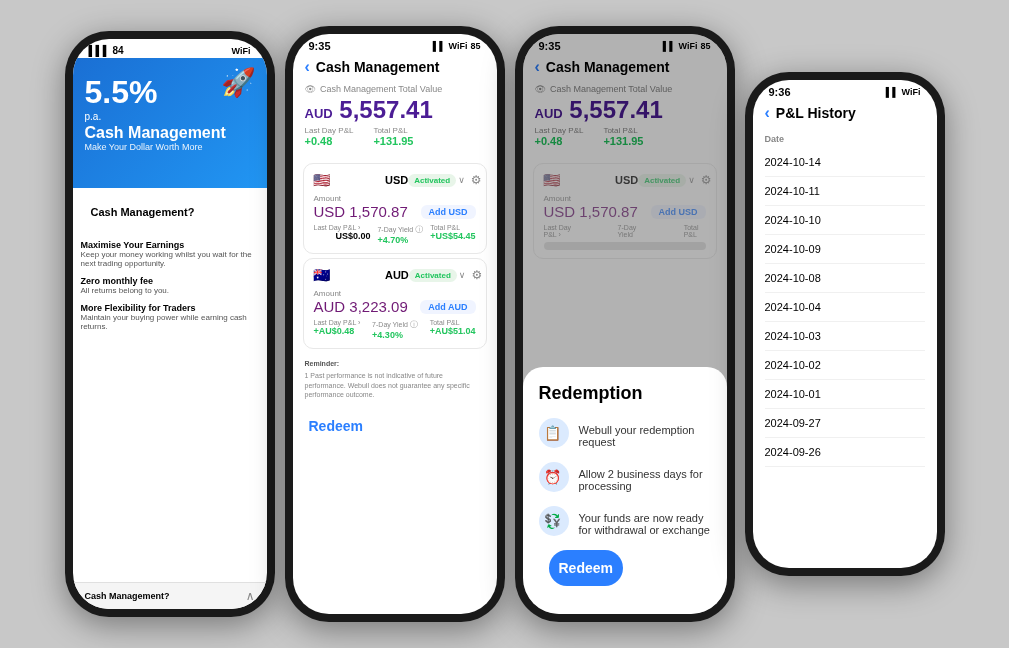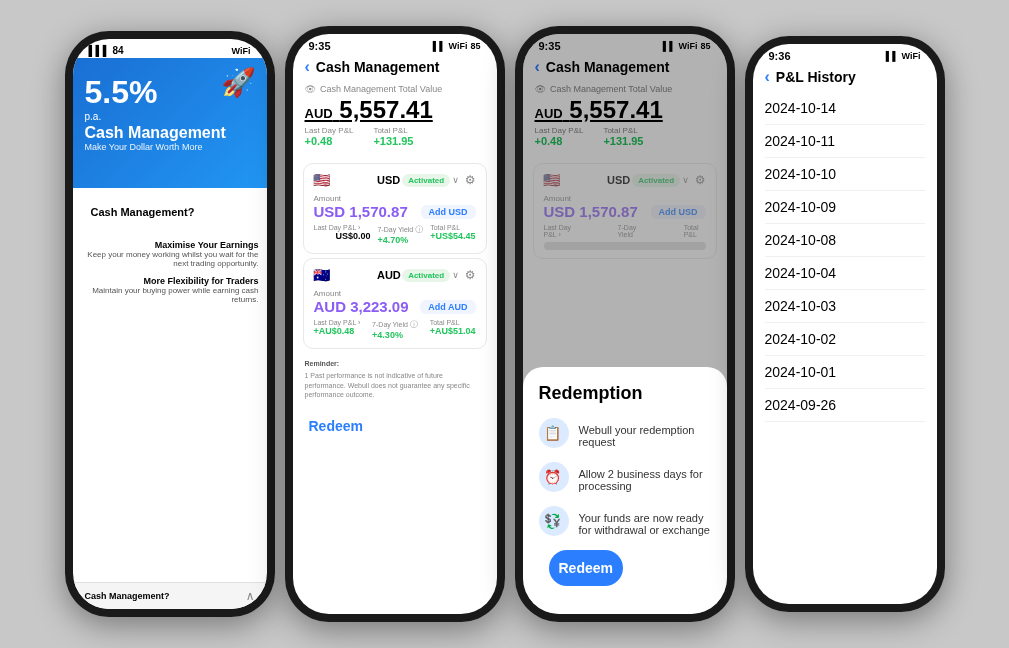--- a/index.html
+++ b/index.html
@@ -36,21 +36,21 @@
     .phone-1 { width: 210px; }
     .phone-1 .phone-screen { width: 194px; height: 570px; }
     
     .phone-2 { width: 220px; }
     .phone-2 .phone-screen { width: 204px; height: 580px; }
     
     .phone-3 { width: 220px; }
     .phone-3 .phone-screen { width: 204px; height: 580px; }
     
     .phone-4 { width: 200px; }
-    .phone-4 .phone-screen { width: 184px; height: 560px; }
+    .phone-4 .phone-screen { width: 184px; height: 488px; }
 
     
     .status-bar {
       display: flex;
       justify-content: space-between;
       align-items: center;
       padding: 6px 16px 2px;
       font-size: 10px;
       font-weight: 600;
     }
@@ -88,21 +88,21 @@
     .p1-rocket { position: absolute; right: 10px; top: 8px; font-size: 28px; }
 
     .p1-section {
       background: #fff;
       border-radius: 10px;
       margin: 8px;
       padding: 10px;
     }
     .p1-section-title { font-size: 11px; font-weight: 700; color: #000; margin-bottom: 4px; }
     .p1-section-text { font-size: 8px; color: #555; line-height: 1.4; }
-    .p1-feature { margin-bottom: 8px; text-align: right; }
+    .p1-feature { margin-bottom: 8px; }
     .p1-feature-title { font-size: 9px; font-weight: 700; color: #000; }
     .p1-feature-text { font-size: 8px; color: #555; }
 
     .p1-bottom-bar {
       position: absolute;
       bottom: 0;
       left: 0;
       right: 0;
       background: #f5f5f5;
       border-top: 1px solid #e0e0e0;
@@ -120,22 +120,21 @@
       color: #888;
       padding: 2px 12px 0;
       display: flex;
       align-items: center;
       gap: 4px;
     }
     .balance-amount {
       font-size: 24px;
       font-weight: 800;
       padding: 2px 12px 2px;
-      color: #000000;
-      text-decoration: underline;
+      color: #4c1d95;
     }
     .balance-currency { font-size: 13px; font-weight: 700; }
     .pnl-row {
       display: flex;
       padding: 0 12px;
       gap: 20px;
       margin-bottom: 16px;
     }
     .pnl-item { }
     .pnl-label { font-size: 8px; color: #888; }
@@ -149,39 +148,39 @@
       margin: 4px 10px;
       padding: 8px 10px;
     }
     .card-header {
       display: flex;
       justify-content: space-between;
       align-items: center;
       margin-bottom: 6px;
     }
     .currency-flag { font-size: 14px; }
-    .currency-code { font-size: 11px; font-weight: 600; margin-left: 4px; padding-left: 42px; }
+    .currency-code { font-size: 11px; font-weight: 600; margin-left: 12px; padding-left: 42px; }
     .activated-badge {
       background: #e8f5e9;
       color: #22c55e;
       border-radius: 10px;
       padding: 2px 6px;
       font-size: 8px;
       font-weight: 600;
       text-align: right;
     }
     .settings-icon { font-size: 12px; color: #888; margin-left: 4px; }
     .amount-label { font-size: 8px; color: #888; }
     .amount-row {
       display: flex;
       justify-content: space-between;
       align-items: center;
       margin-bottom: 4px;
     }
-    .amount-value { font-size: 15px; font-weight: 700; color: #8b5cf6; }
+    .amount-value { font-size: 15px; font-weight: 400; color: #701a75; }
     .add-btn {
       background: #f0f4ff;
       color: #2b7fff;
       border: none;
       border-radius: 6px;
       padding: 2px 8px;
       font-size: 9px;
       font-weight: 600;
       cursor: pointer;
     }
@@ -278,21 +277,21 @@
       font-size: 11px;
       color: #333;
       padding-top: 6px;
       font-weight: 500;
     }
 
     
     .pl-list { padding: 0 12px; }
     .pl-date-row {
       padding: 8px 0;
-      font-size: 14px;
+      font-size: 11px;
       color: #000;
       border-bottom: 1px solid #f0f0f0;
     }
     .date-header {
       font-size: 9px;
       color: #888;
       padding: 6px 12px 4px;
       font-weight: 600;
     }
   </style>
@@ -319,20 +318,24 @@
       </div>
 
       <div class="p1-section">
         <div class="p1-section-title">Cash Management?</div>
       </div>
 
       <div style="padding: 0 8px 60px;">
         <div class="p1-feature">
           <div class="p1-feature-title">Maximise Your Earnings</div>
           <div class="p1-feature-text">Keep your money working whilst you wait for the next trading opportunity.</div>
+        </div>
+        <div class="p1-feature">
+          <div class="p1-feature-title">Zero monthly fee</div>
+          <div class="p1-feature-text">All returns belong to you.</div>
         </div>
         <div class="p1-feature">
           <div class="p1-feature-title">More Flexibility for Traders</div>
           <div class="p1-feature-text">Maintain your buying power while earning cash returns.</div>
         </div>
       </div>
 
       <div class="p1-bottom-bar">
         <span class="p1-bottom-text">Cash Management?</span>
         <span class="p1-chevron">∧</span>
@@ -545,27 +548,29 @@
         <span class="time">9:36</span>
         <div class="status-icons">
           <span>▌▌</span>
           <span>WiFi</span>
         </div>
       </div>
       <div class="header">
         <span class="back-arrow">‹</span>
         <span class="header-title">P&amp;L History</span>
       </div>
+      <div class="date-header">Date</div>
       <div class="pl-list">
         <div class="pl-date-row">2024-10-14</div>
         <div class="pl-date-row">2024-10-11</div>
         <div class="pl-date-row">2024-10-10</div>
         <div class="pl-date-row">2024-10-09</div>
         <div class="pl-date-row">2024-10-08</div>
         <div class="pl-date-row">2024-10-04</div>
         <div class="pl-date-row">2024-10-03</div>
         <div class="pl-date-row">2024-10-02</div>
         <div class="pl-date-row">2024-10-01</div>
+        <div class="pl-date-row">2024-09-27</div>
         <div class="pl-date-row">2024-09-26</div>
       </div>
     </div>
   </div>
 </div>
 
 </body></html>

